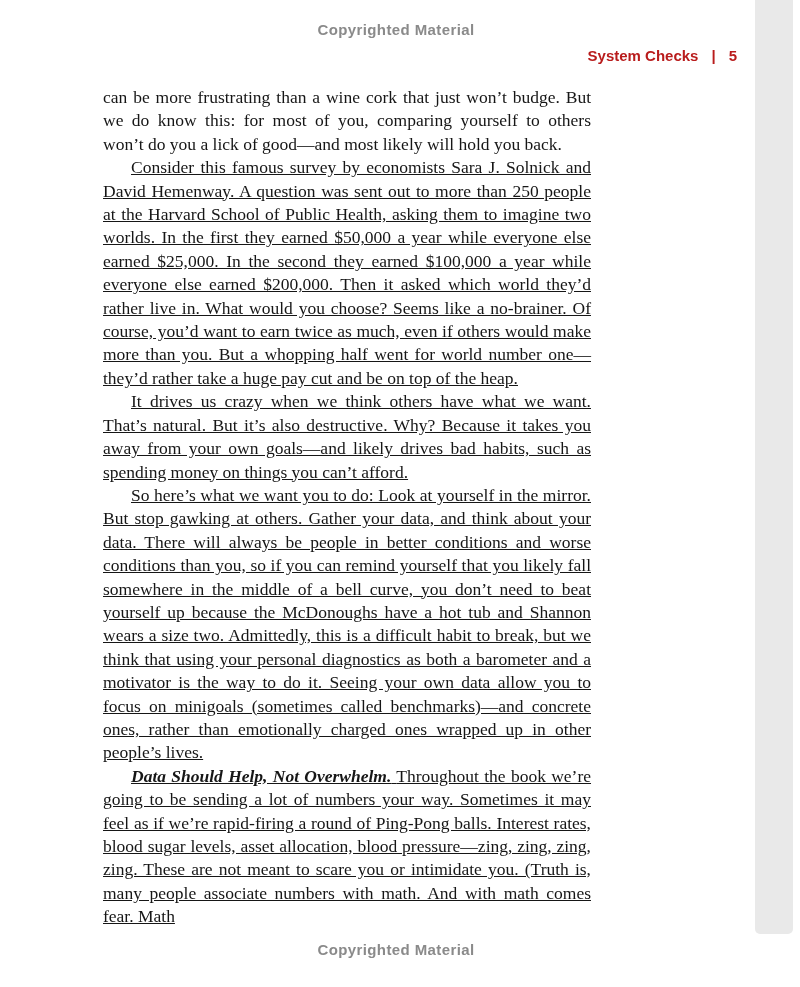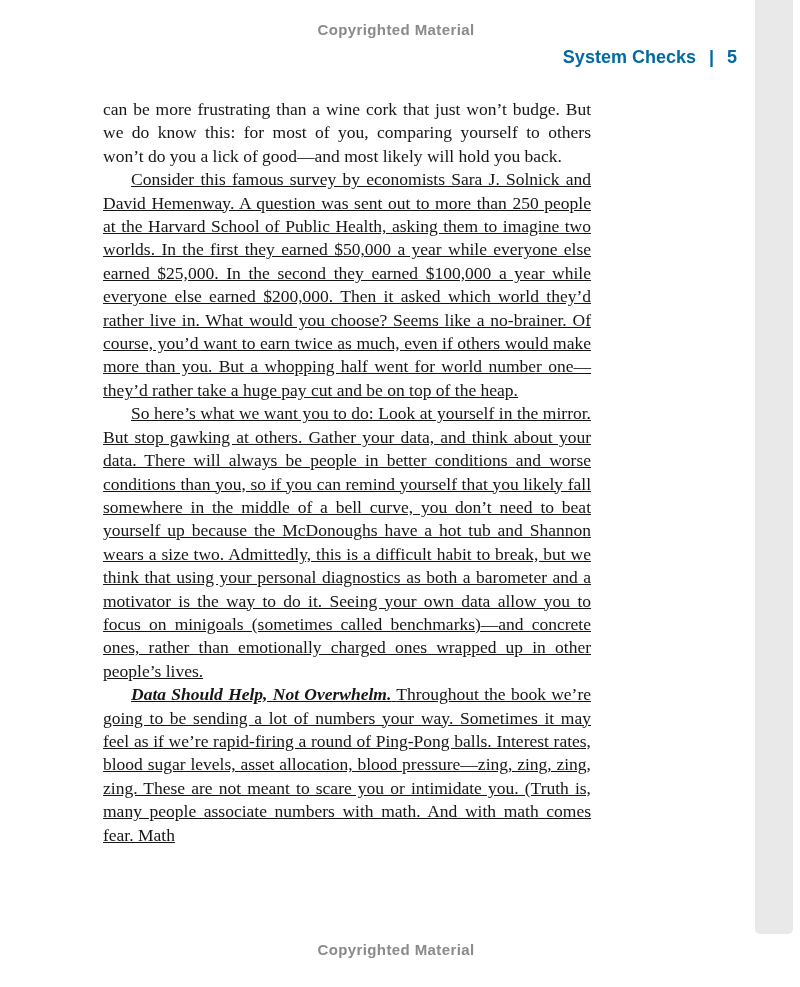--- a/index.html
+++ b/index.html
@@ -35,37 +35,36 @@
     height: 934px;
     background: #e9e9e9;
     border-radius: 0 0 5px 5px;
   }
 
   .running-header {
     position: absolute;
     top: 47px;
     right: 63px;
     font-family: "Liberation Sans", sans-serif;
-    font-size: 18px;
+    font-size: 15px;
     font-weight: bold;
-    color: #0369a1;
+    color: #b91c1c;
     white-space: nowrap;
   }
   .running-header .sep { margin: 0 13px; }
 
   .text-block {
     position: absolute;
     top: 86px;
     left: 103px;
     width: 488px;
     font-size: 17.5px;
     line-height: 23.4px;
     color: #161616;
     text-align: justify;
-    margin-top: 12px;
   }
   .text-block p { margin: 0; padding: 0; }
   .text-block p.indent { text-indent: 28px; text-decoration: underline; }
   .lead { font-weight: bold; font-style: italic; }
 </style>
 </head>
 <body>
 
 <div class="page-root">
 
@@ -73,19 +72,20 @@
 
   <div class="page-edge"></div>
 
   <div class="running-header">
     <span>System Checks</span><span class="sep">|</span><span>5</span>
   </div>
 
   <div class="text-block">
     <p>can be more frustrating than a wine cork that just won’t budge. But we do know this: for most of you, comparing yourself to others won’t do you a lick of good—and most likely will hold you back.</p>
     <p class="indent">Consider this famous survey by economists Sara J. Solnick and David Hemenway. A question was sent out to more than 250 people at the Harvard School of Public Health, asking them to imagine two worlds. In the first they earned $50,000 a year while everyone else earned $25,000. In the second they earned $100,000 a year while everyone else earned $200,000. Then it asked which world they’d rather live in. What would you choose? Seems like a no-brainer. Of course, you’d want to earn twice as much, even if others would make more than you. But a whopping half went for world number one—they’d rather take a huge pay cut and be on top of the heap.</p>
+    <p class="indent">It drives us crazy when we think others have what we want. That’s natural. But it’s also destructive. Why? Because it takes you away from your own goals—and likely drives bad habits, such as spending money on things you can’t afford.</p>
     <p class="indent">So here’s what we want you to do: Look at yourself in the mirror. But stop gawking at others. Gather your data, and think about your data. There will always be people in better conditions and worse conditions than you, so if you can remind yourself that you likely fall somewhere in the middle of a bell curve, you don’t need to beat yourself up because the McDonoughs have a hot tub and Shannon wears a size two. Admittedly, this is a difficult habit to break, but we think that using your personal diagnostics as both a barometer and a motivator is the way to do it. Seeing your own data allow you to focus on minigoals (sometimes called benchmarks)—and concrete ones, rather than emotionally charged ones wrapped up in other people’s lives.</p>
     <p class="indent"><span class="lead">Data Should Help, Not Overwhelm.</span> <span>Throughout the book we’re going to be sending a lot of numbers your way. Sometimes it may feel as if we’re rapid-firing a round of Ping-Pong balls. Interest rates, blood sugar levels, asset allocation, blood pressure—zing, zing, zing, zing. These are not meant to scare you or intimidate you. (Truth is, many people associate numbers with math. And with math comes fear. Math</span></p>
   </div>
 
   <div class="watermark bottom">Copyrighted Material</div>
 
 </div>
 
 </body></html>

